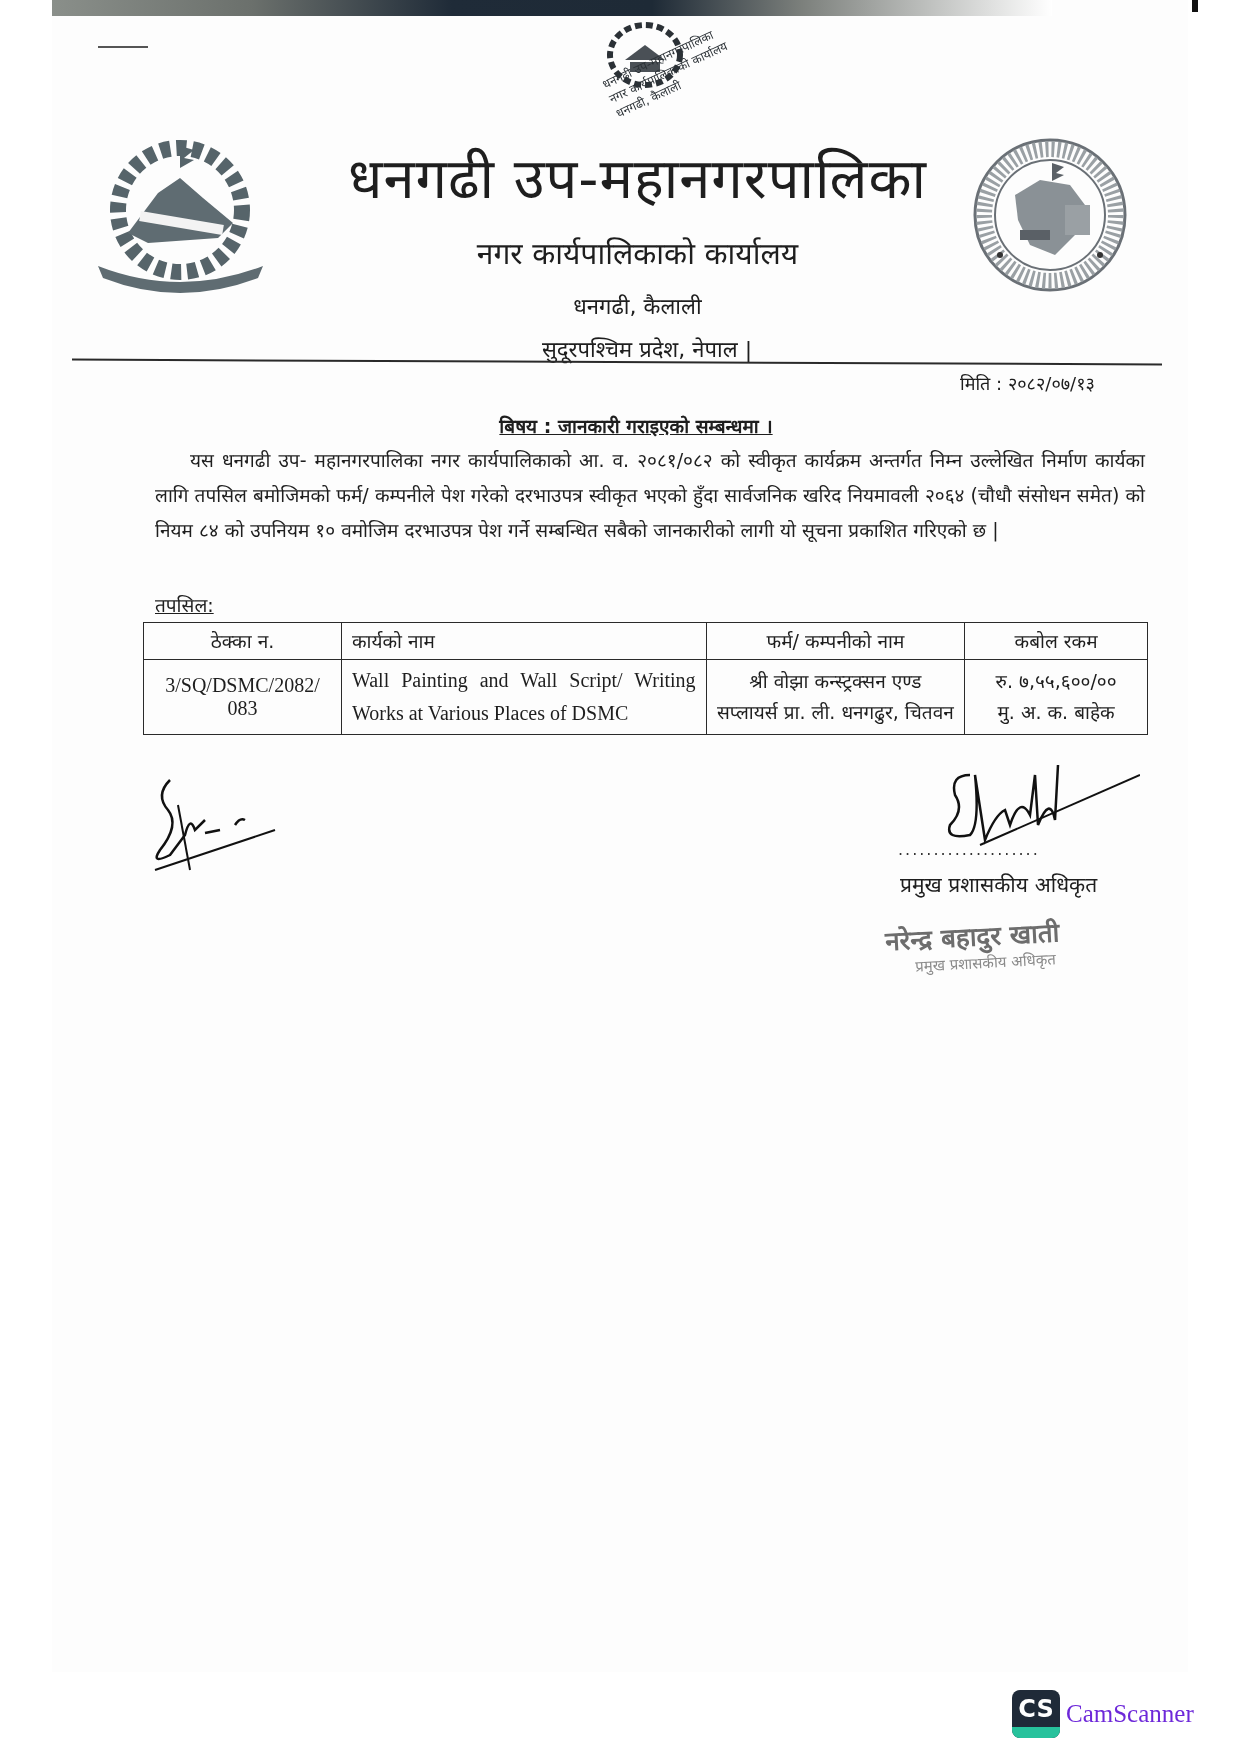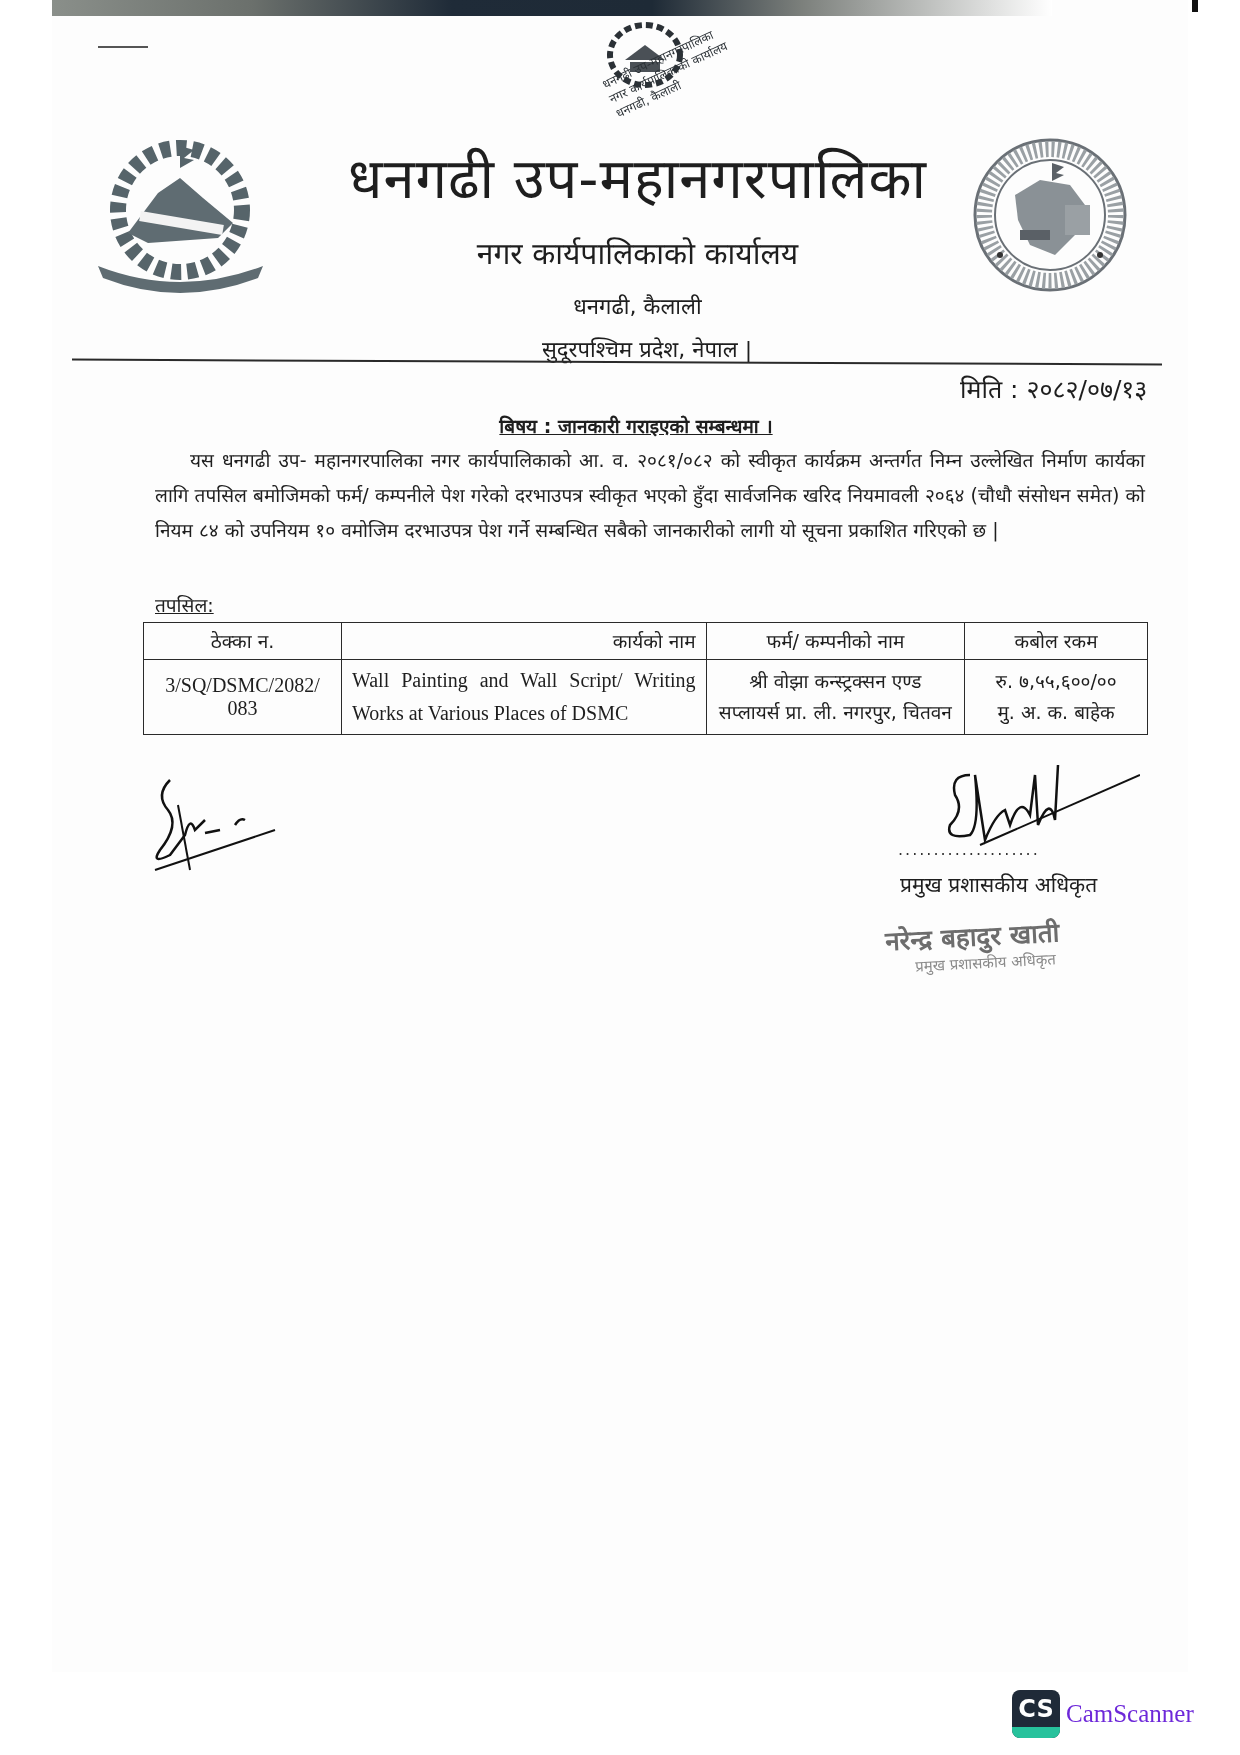--- a/index.html
+++ b/index.html
@@ -9,21 +9,21 @@
   .scan-top { position:absolute; left:52px; top:0; width:1000px; height:16px;
               background:linear-gradient(90deg,#8a8f8a 0%,#6b706c 20%,#1f2b38 40%,#1e2a36 60%,#7c807c 75%,#ffffff 100%); }
   .scan-right-edge { position:absolute; left:1192px; top:0; width:6px; height:12px; background:#111; }
   .dash-mark { position:absolute; left:98px; top:46px; width:50px; height:2px; background:#555; }
   .abs { position:absolute; }
   .title { left:0; width:1240px; top:138px; text-align:center; font-size:56px; font-weight:normal; letter-spacing:1px; padding-left:35px; box-sizing:border-box; }
   .subtitle { left:0; width:1240px; top:232px; text-align:center; font-size:30px; padding-left:35px; box-sizing:border-box; }
   .city { left:0; width:1240px; top:290px; text-align:center; font-size:22px; padding-left:35px; box-sizing:border-box; }
   .province { left:12px; width:1240px; top:333px; text-align:center; font-size:22px; padding-left:30px; box-sizing:border-box; }
   .rule { left:72px; top:361px; width:1090px; height:2px; background:#2a2a2a; transform:rotate(0.25deg); }
-  .date { left:960px; top:371px; font-size:25px; }
+  .date { left:960px; top:371px; font-size:18px; }
   .subject { left:0; width:1240px; top:413px; text-align:center; font-size:19px; font-weight:bold; padding-left:32px; box-sizing:border-box; }
   .subject span { text-decoration:underline; }
   .body-text { left:155px; width:990px; top:443px; font-size:19px; line-height:35px; text-align:justify; text-indent:35px; }
   .tapasil { left:155px; top:592px; font-size:19px; text-decoration:underline; }
   table.tbl { position:absolute; left:143px; top:622px; width:1005px; border-collapse:collapse; font-size:19px; }
   table.tbl th, table.tbl td { border:1.5px solid #2a2a2a; padding:4px 10px; vertical-align:middle; }
   table.tbl th { font-weight:normal; text-align:center; height:28px; }
   .c-no { width:175px; text-align:center; font-family:"Liberation Serif", serif; font-size:20px; }
   .c-work { width:340px; text-align:justify; font-family:"Liberation Serif", serif; font-size:20px; line-height:33px; }
   .c-firm { width:235px; text-align:center; line-height:31px; }
@@ -103,30 +103,30 @@
 </div>
 
 <div class="abs body-text">यस धनगढी उप- महानगरपालिका नगर कार्यपालिकाको आ. व. २०८१/०८२ को स्वीकृत कार्यक्रम अन्तर्गत निम्न उल्लेखित निर्माण कार्यका लागि तपसिल बमोजिमको फर्म/ कम्पनीले पेश गरेको दरभाउपत्र स्वीकृत भएको हुँदा सार्वजनिक खरिद नियमावली २०६४ (चौधौ संसोधन समेत) को नियम ८४ को उपनियम १० वमोजिम दरभाउपत्र पेश गर्ने सम्बन्धित सबैको जानकारीको लागी यो सूचना प्रकाशित गरिएको छ |</div>
 
 <div class="abs tapasil">तपसिल:</div>
 
 <table class="tbl">
   <thead>
     <tr>
       <th class="c-no" style="font-family:'DejaVu Sans',sans-serif;font-size:19px;">ठेक्का न.</th>
-      <th class="c-work" style="text-align:right;font-family:'DejaVu Sans',sans-serif;font-size:19px;line-height:normal;">कार्यको नाम</th>
+      <th class="c-work" style="text-align:left;font-family:'DejaVu Sans',sans-serif;font-size:19px;line-height:normal;">कार्यको नाम</th>
       <th class="c-firm" style="line-height:normal;margin-left:11px;">फर्म/ कम्पनीको नाम</th>
       <th class="c-amt" style="line-height:normal;">कबोल रकम</th>
     </tr>
   </thead>
   <tbody>
     <tr>
       <td class="c-no">3/SQ/DSMC/2082/ 083</td>
       <td class="c-work">Wall Painting and Wall Script/ Writing Works at Various Places of DSMC</td>
-      <td class="c-firm">श्री वोझा कन्स्ट्रक्सन एण्ड सप्लायर्स प्रा. ली. नगरपुर, चितवन</td>
+      <td class="c-firm">श्री वोझा कन्स्ट्रक्सन एण्ड सप्लायर्स प्रा. ली. धनगढुर, चितवन</td>
       <td class="c-amt">
         <div>रु. ७,५५,६००/००</div>
         <div>मु. अ. क. बाहेक</div>
       </td>
     </tr>
   </tbody>
 </table>
 
 <div class="abs sig-left">
   <svg width="130" height="100" viewBox="0 0 130 100">

